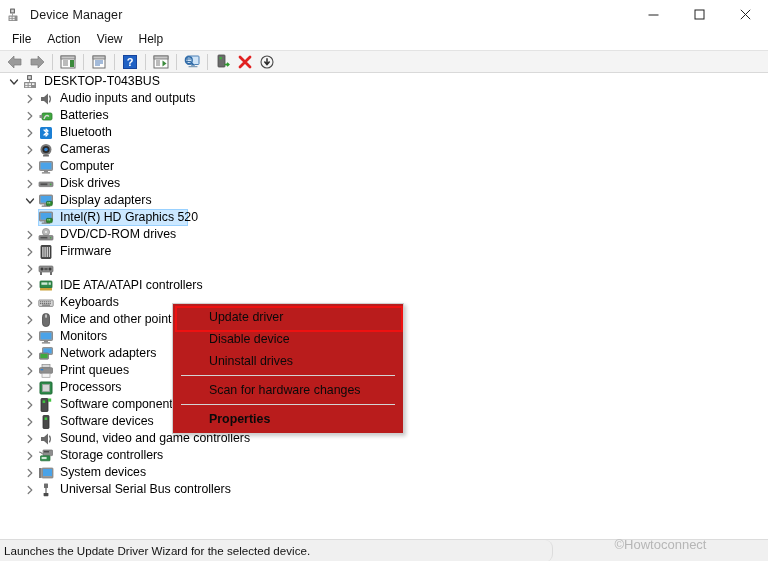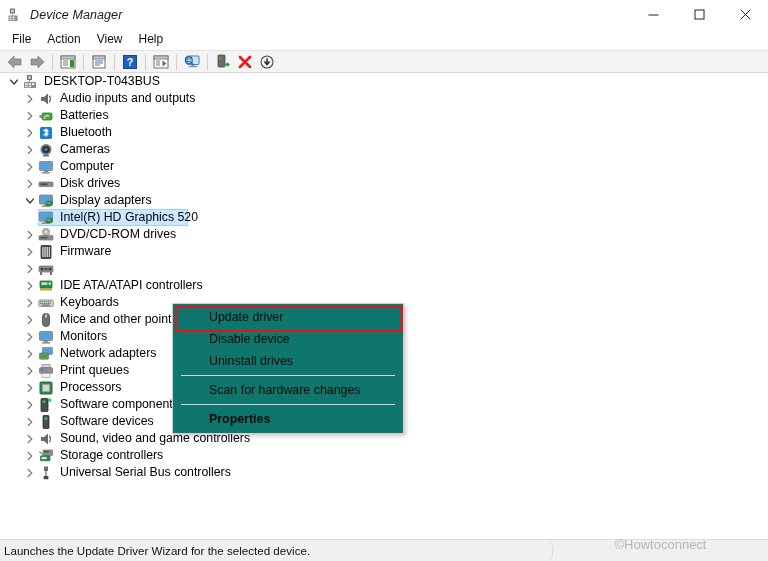--- a/index.html
+++ b/index.html
@@ -30,21 +30,20 @@
     height: 16px;
     margin-left: 7px;
     margin-right: 7px;
     position: relative;
     flex: none;
   }
   .title-text {
     font-size: 12.5px;
     color: #1a1a1a;
     letter-spacing: 0.1px;
-    font-style: italic;
   }
   .winbuttons {
     position: absolute;
     right: 0;
     top: 0;
     height: 29px;
     display: flex;
   }
   .winbtn {
     width: 46px;
@@ -149,21 +148,21 @@
   .lvl0 { padding-left: 6px; }
   .lvl1 { padding-left: 22px; }
   .lvl2 { padding-left: 38px; text-align: center; }
 
   
   .ctxmenu {
     position: absolute;
     left: 172px;
     top: 230px;
     width: 232px;
-    background: #0f766e;
+    background: #b91c1c;
     border: 1px solid #cfcfcf;
     box-shadow: 2px 2px 4px rgba(0,0,0,0.22);
     padding: 2px 0 3px 0;
     box-sizing: border-box;
     z-index: 20;
   }
   .ctxitem {
     height: 22px;
     line-height: 22px;
     padding-left: 36px;
@@ -740,20 +739,35 @@
         <rect x="5" y="2" width="9.5" height="5.6" rx="0.6" fill="#8e8e8e" stroke="#6e6e6e" stroke-width="0.7"></rect>
         <rect x="6" y="3" width="5" height="1.5" fill="#4e4e4e"></rect>
         <rect x="2.5" y="7.8" width="9.5" height="5" rx="0.6" fill="#2f8a4a" stroke="#1f6b35" stroke-width="0.7"></rect>
         <rect x="3.6" y="8.9" width="5" height="2.2" fill="#cfe8d6"></rect>
         <path d="M1 4 Q3 4 4.6 6" fill="none" stroke="#7a7a7a" stroke-width="1.1"></path>
       </svg>
     </span>
     <span class="tlabel">Storage controllers</span>
   </div>
 
+  <div class="trow lvl1">
+    <span class="chev">
+      <svg width="10" height="10" viewBox="0 0 10 10">
+          <path d="M3.2 1.5 L6.8 5 L3.2 8.5" fill="none" stroke="#7a7a7a" stroke-width="1.2" stroke-linecap="round" stroke-linejoin="round"></path>
+        </svg>
+    </span>
+    <span class="ticon">
+      <svg width="16" height="16" viewBox="0 0 16 16">
+        <rect x="1" y="3" width="2.6" height="10" fill="#7a7a7a"></rect>
+        <rect x="4" y="3" width="11" height="10" rx="0.8" fill="#9a9a9a" stroke="#7a7a7a" stroke-width="0.7"></rect>
+        <rect x="5" y="4" width="9" height="7" fill="#4aa3e8"></rect>
+      </svg>
+    </span>
+    <span class="tlabel">System devices</span>
+  </div>
 
   <div class="trow lvl1">
     <span class="chev">
       <svg width="10" height="10" viewBox="0 0 10 10">
           <path d="M3.2 1.5 L6.8 5 L3.2 8.5" fill="none" stroke="#7a7a7a" stroke-width="1.2" stroke-linecap="round" stroke-linejoin="round"></path>
         </svg>
     </span>
     <span class="ticon">
       <svg width="16" height="16" viewBox="0 0 16 16">
         <rect x="6" y="1.5" width="4" height="4.5" rx="0.5" fill="#6e6e6e"></rect>

